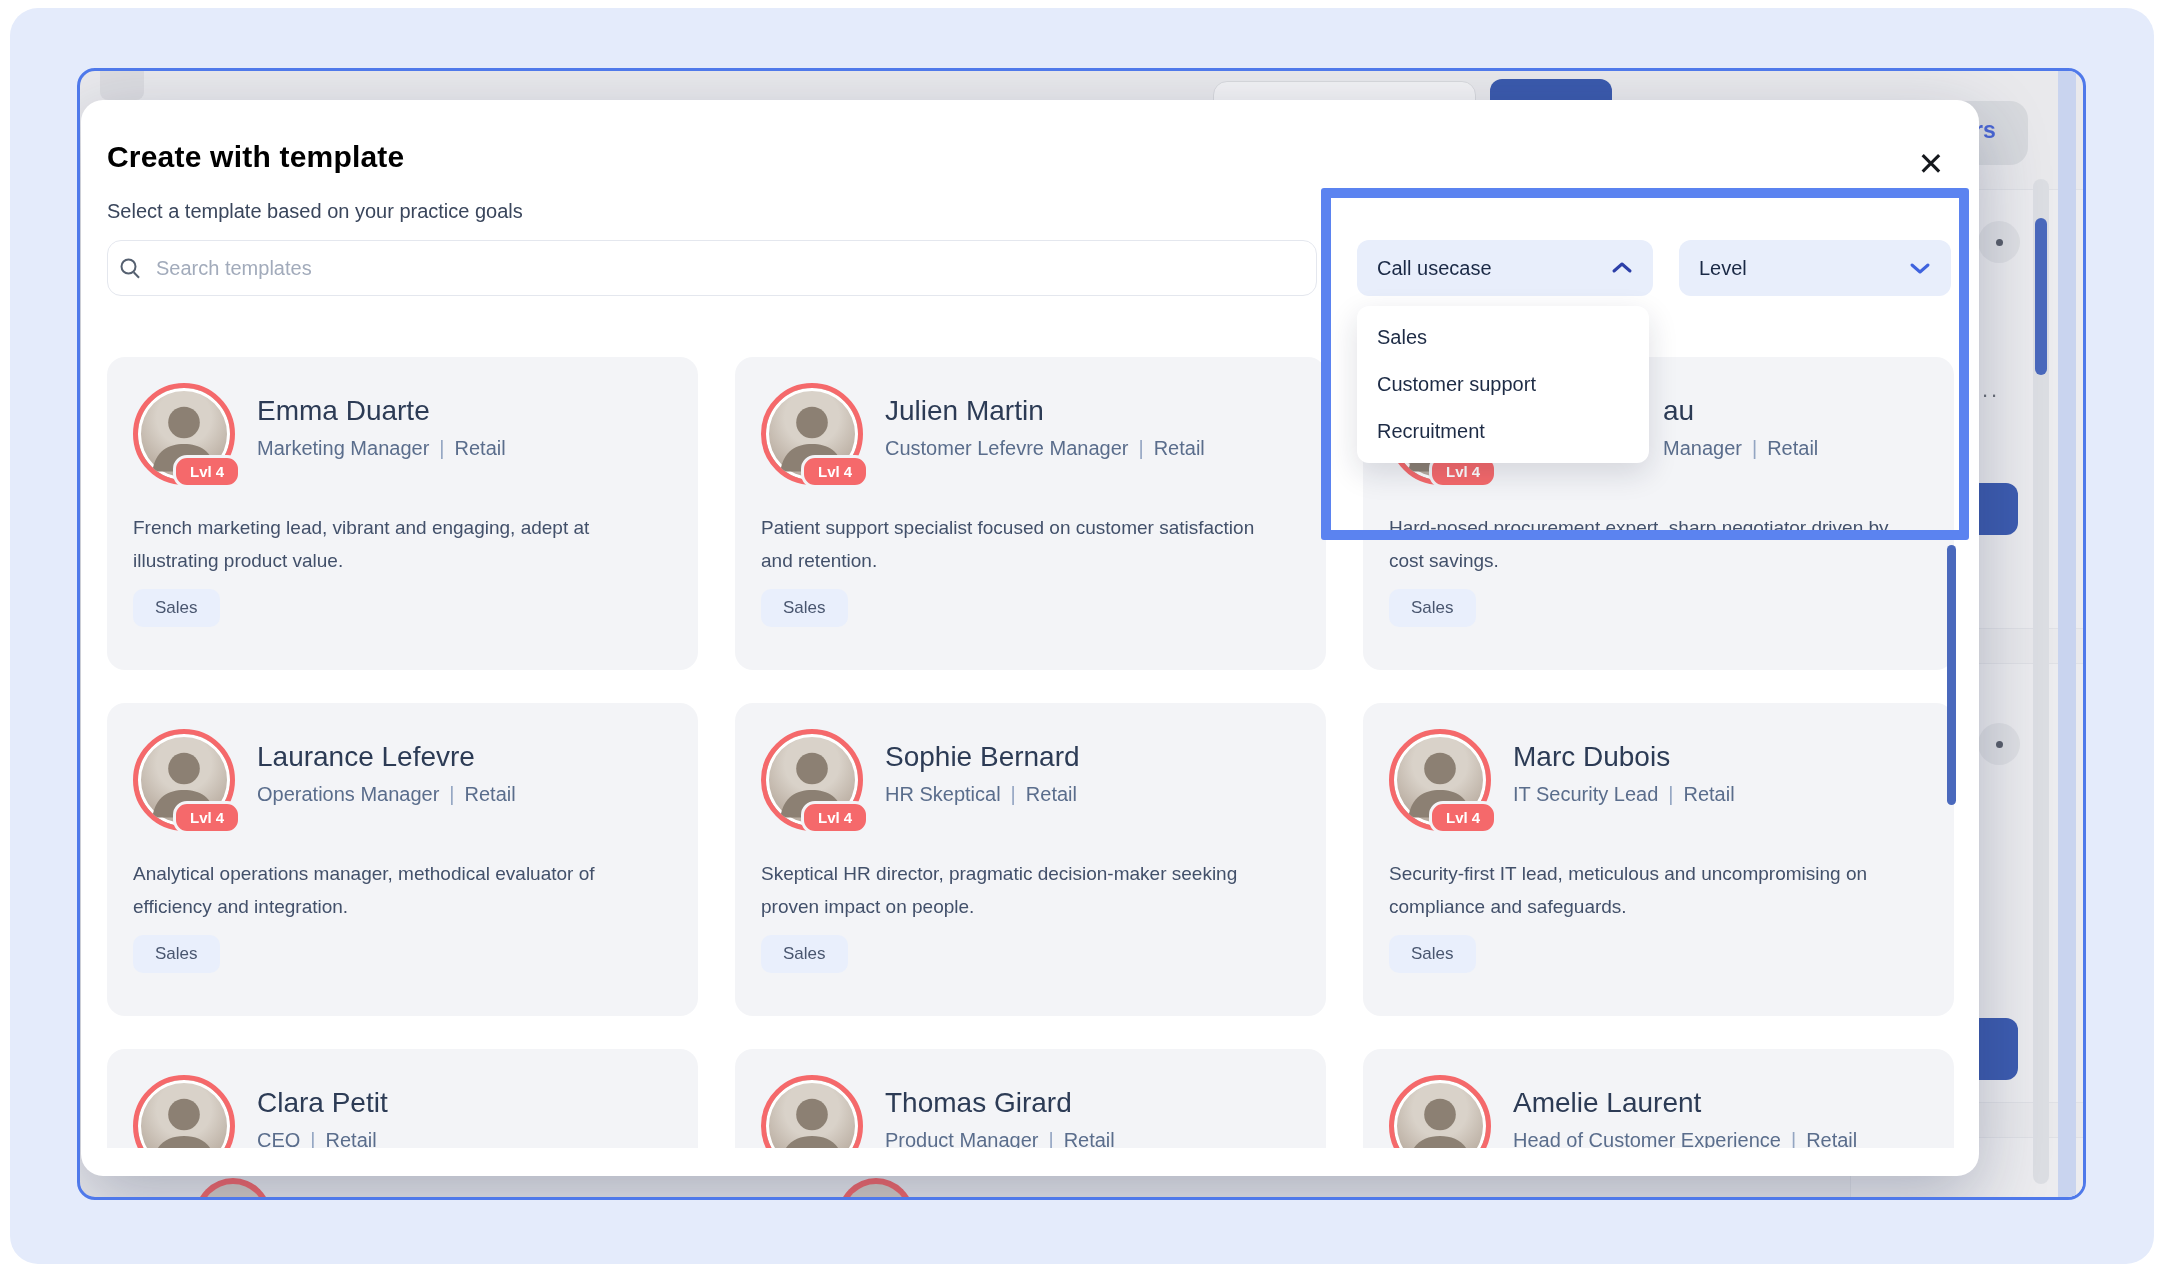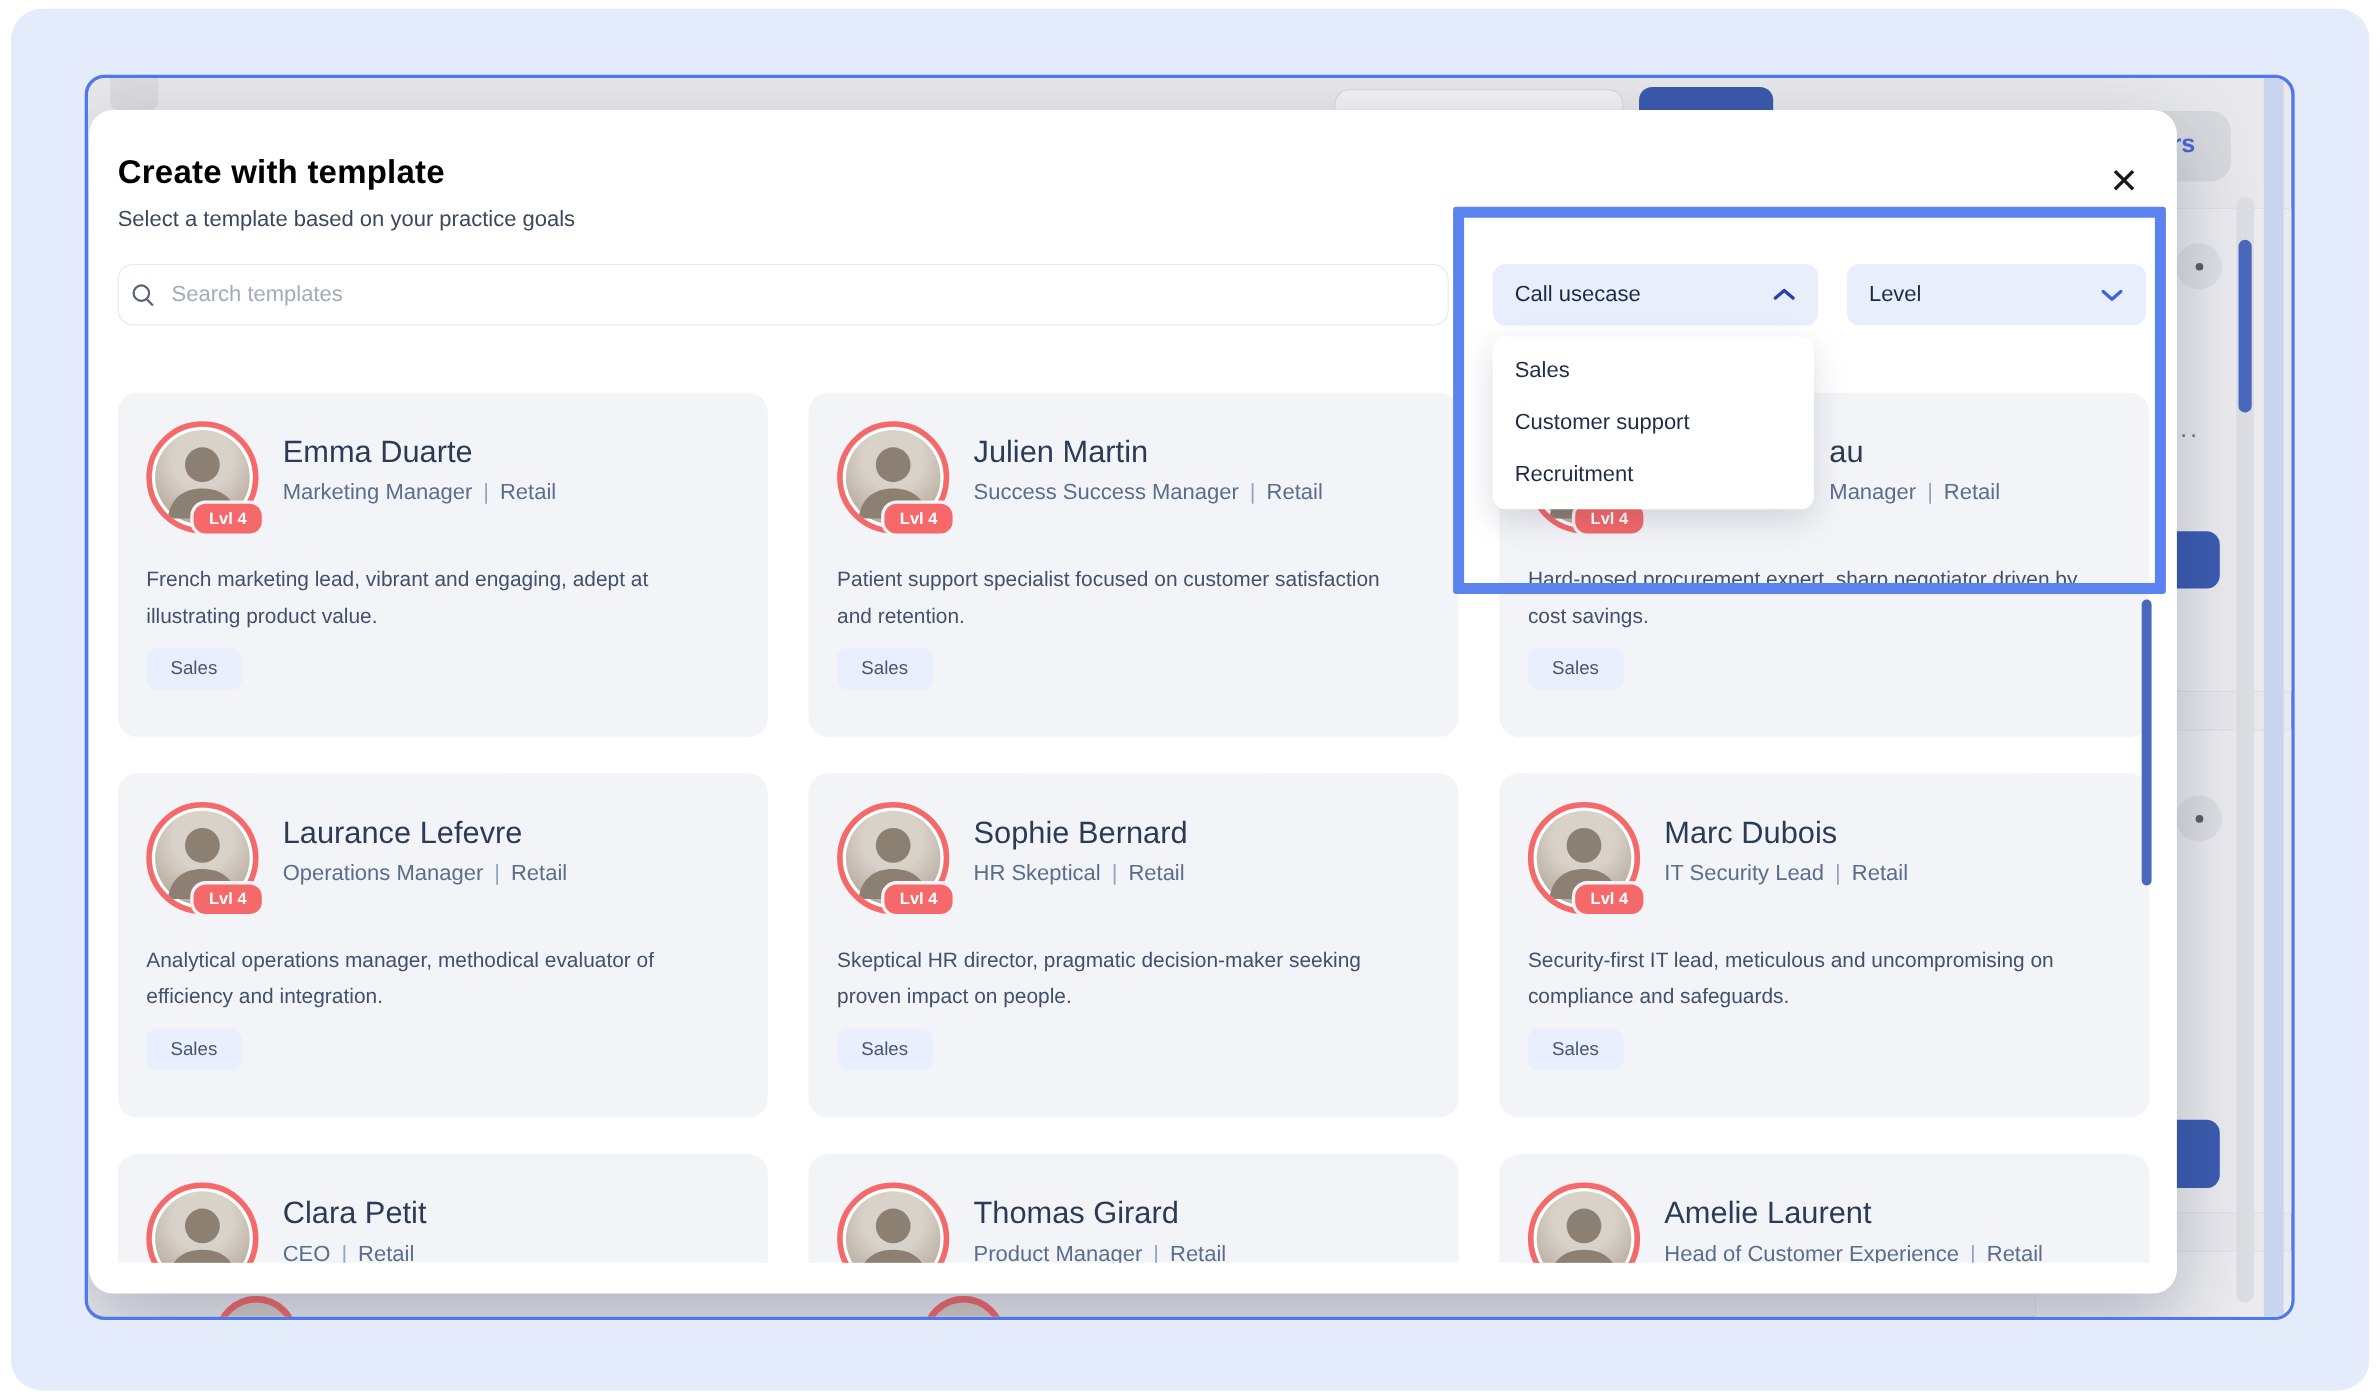--- a/index.html
+++ b/index.html
@@ -21,21 +21,21 @@
   .bd-dots { position:absolute; font-size:22px; color:#6a7078; letter-spacing:3px; }
   .bd-bluebtn { position:absolute; background:#3d5cb0; border-radius:12px; }
   .bd-track { position:absolute; left:1953px; top:108px; width:16px; height:1005px; background:#dcdee3; border-radius:8px; }
   .bd-thumb { position:absolute; left:1955px; top:147px; width:12px; height:157px; background:#4a69bd; border-radius:6px; }
   .bd-bluestrip { position:absolute; left:1978px; top:0; width:18px; height:1130px; background:#c9d4ef; }
   .bd-avatar-arc { position:absolute; top:1107px; width:76px; height:42px; border:6px solid #f5696b; border-bottom:none; border-radius:76px 76px 0 0; background:#d6cdc6; }
 
   
   .modal { position:absolute; left:1px; top:29px; width:1898px; height:1076px; background:#ffffff; border-radius:22px; box-shadow:0 24px 70px rgba(25,38,80,.28); }
   .m-title { position:absolute; left:26px; top:40px; font-size:30px; font-weight:bold; color:#000000; letter-spacing:.2px; }
-  .m-sub   { position:absolute; left:26px; top:88px; font-size:20px; color:#3a465c; }
+  .m-sub   { position:absolute; left:26px; top:100px; font-size:20px; color:#3a465c; }
   .m-close { position:absolute; right:26px; top:42px; width:44px; height:44px; font-size:32px; color:#15181d; text-align:center; line-height:44px; cursor:pointer; background:none; border:none; }
 
   .search { position:absolute; left:26px; top:140px; width:1210px; height:56px; border:1.5px solid #e4e7ee; border-radius:14px; display:flex; align-items:center; padding:0 10px; gap:14px; background:#fff; }
   .search input { border:none; outline:none; flex:1; font-size:20px; color:#2b3950; font-family:inherit; background:transparent; }
   .search input::placeholder { color:#a2abbb; }
 
   .fpill { position:absolute; top:140px; height:56px; background:#e8eefb; border:none; border-radius:12px; display:flex; align-items:center; justify-content:space-between; padding:0 20px; font-size:20px; color:#1a2945; cursor:pointer; font-family:inherit; }
   .fpill.usecase { left:1276px; width:296px; }
   .fpill.level   { left:1598px; width:272px; }
 
@@ -166,21 +166,21 @@
           <svg viewBox="0 0 64 64">
             <circle cx="32" cy="24" r="11" fill="#8c8073"></circle>
             <path d="M10 58c2-14 11-19 22-19s20 5 22 19z" fill="#8c8073"></path>
           </svg>
         </div>
         <span class="lvl">Lvl 4</span>
       </div>
       <div class="who">
         <div class="p-name">Julien Martin</div>
         <div class="p-role">
-          <span class="role-title">Success Success Manager</span><span class="pipe">|</span><span class="sector">Retail</span>
+          <span class="role-title">Customer Lefevre Manager</span><span class="pipe">|</span><span class="sector">Retail</span>
         </div>
       </div>
     </div>
     <p class="desc">Patient support specialist focused on customer satisfaction and retention.</p>
     <span class="tag">Sales</span>
   </div>
 
   <div class="card obscured">
     <div class="card-head">
       <div class="avatar-wrap">

